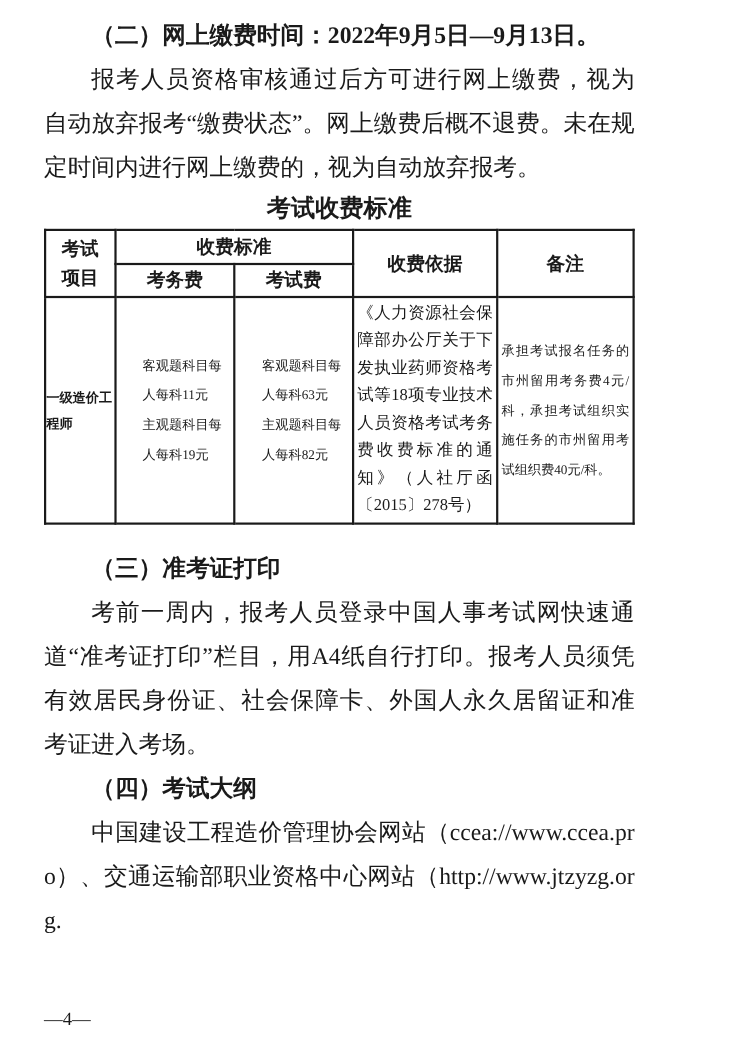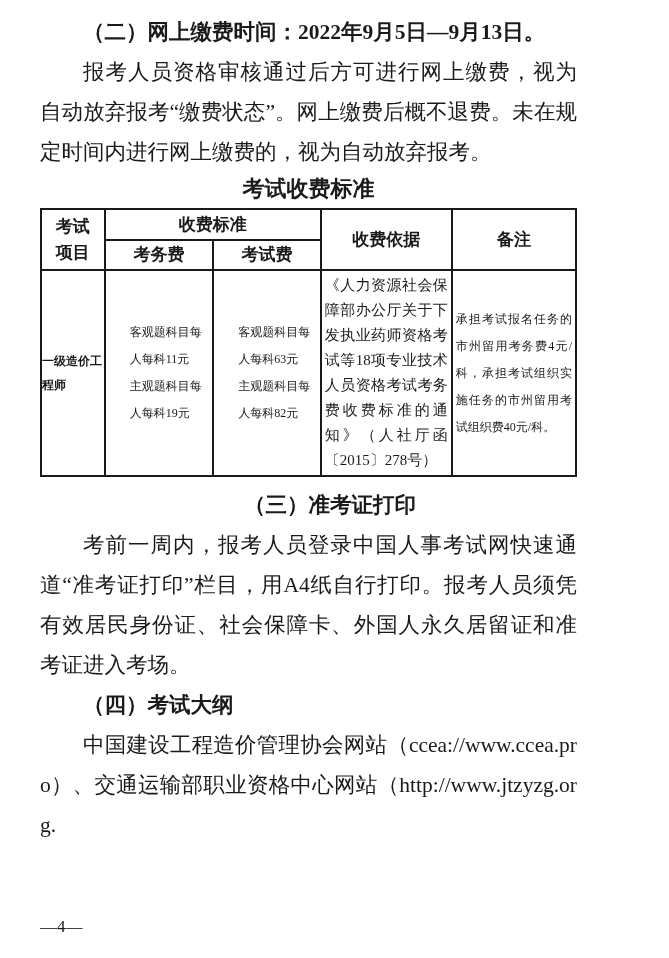--- a/index.html
+++ b/index.html
@@ -19,22 +19,21 @@
     overflow: hidden;
   }
   .sec-heading {
     font-size: 21.5px;
     font-weight: bold;
     line-height: 40px;
     text-indent: 2em;
     white-space: nowrap;
   }
   .sec-heading.mt {
-    margin-top: 8px;
-    text-align: center;
+    margin-top: 20px;
   }
   .para {
     margin: 0;
     font-size: 21.5px;
     line-height: 40px;
     text-indent: 2em;
     text-align: justify;
     text-justify: inter-character;
   }
   .para.url-break {

